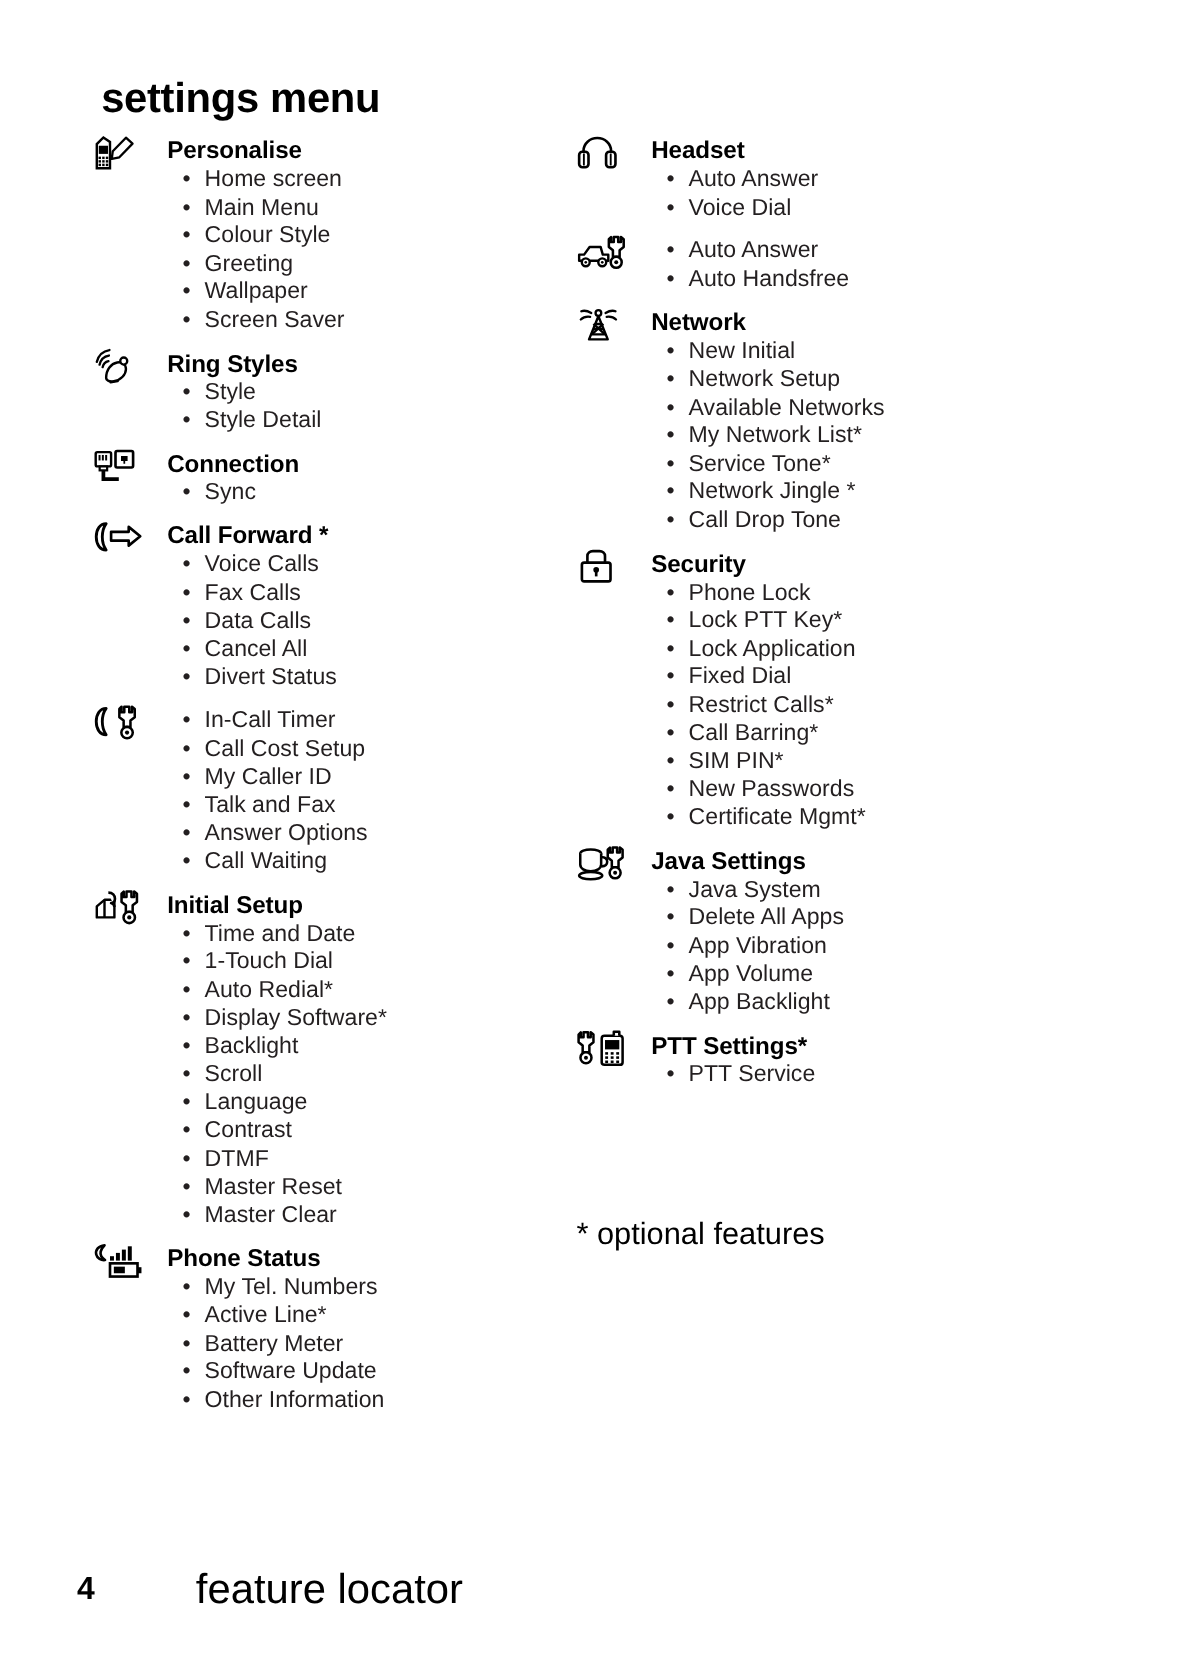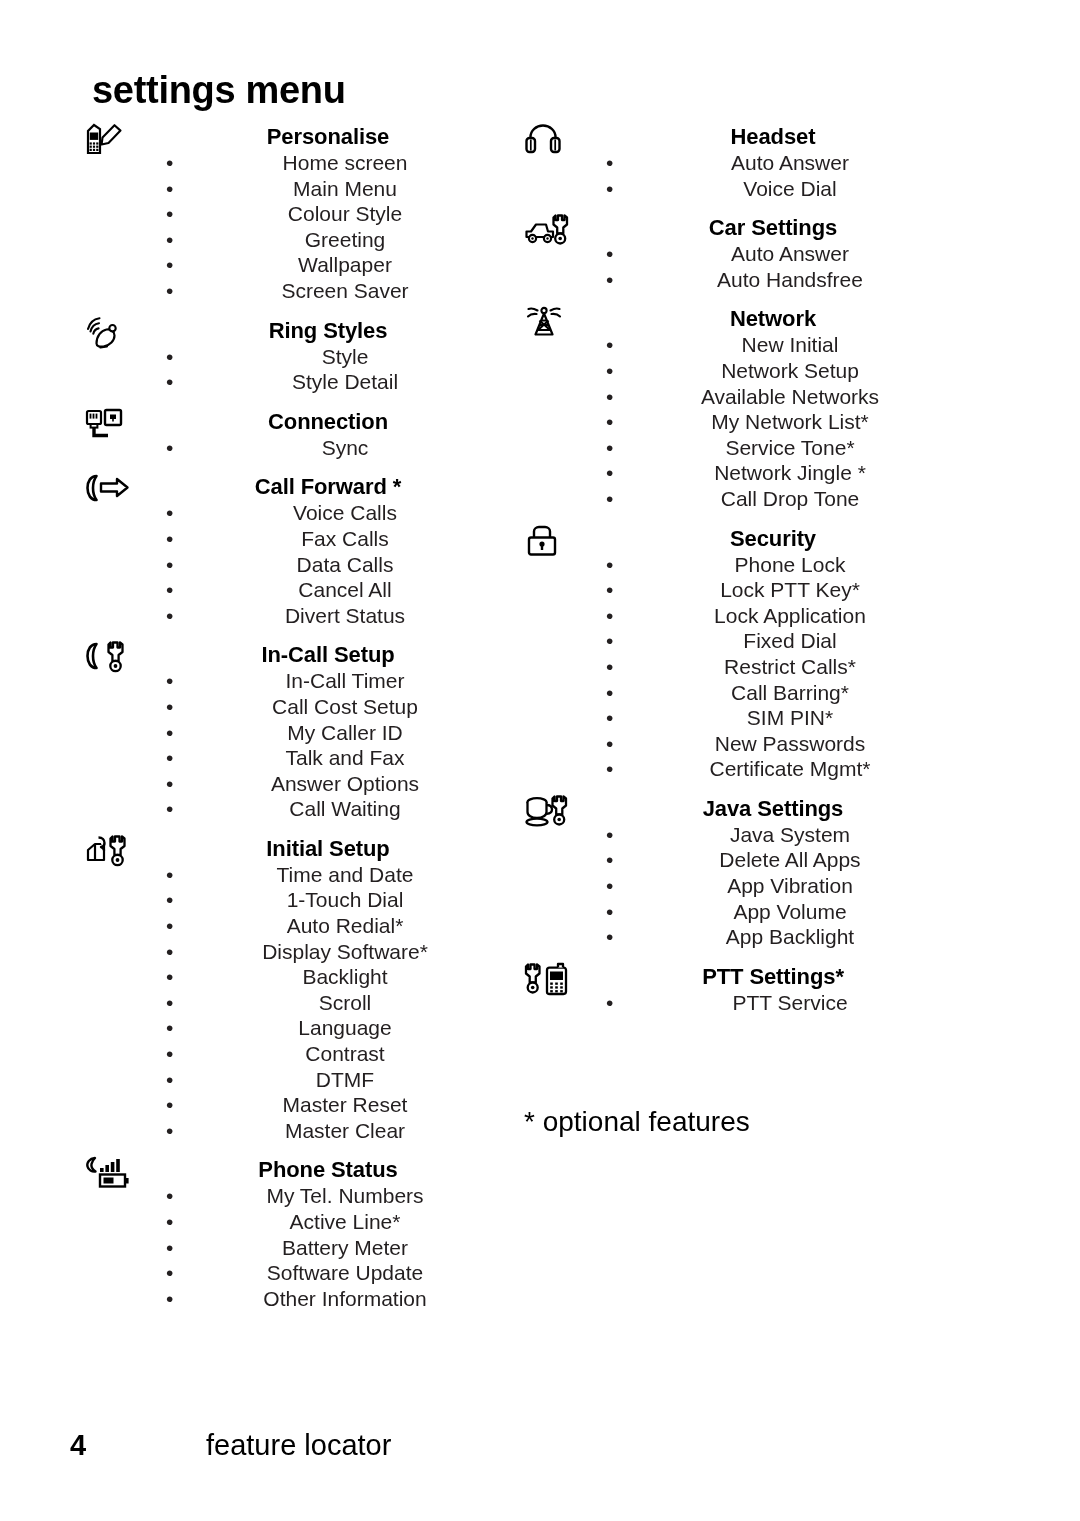--- a/index.html
+++ b/index.html
@@ -14,21 +14,20 @@
     color: #000000;
     position: relative;
     overflow: hidden;
   }
 
   .page {
     position: absolute;
     left: 0; top: 0;
     width: 1080px;
     height: 1322px;
-    text-align: center;
   }
 
   .page-title {
     position: absolute;
     left: 92px;
     top: 68px;
     font-size: 38px;
     font-weight: bold;
     letter-spacing: -0.3px;
     line-height: 44px;
@@ -114,23 +113,22 @@
     left: 0;
     top: 0;
     font-size: 29px;
     font-weight: bold;
     line-height: 40px;
   }
   .footer .footer-title {
     position: absolute;
     left: 108px;
     top: 0;
-    font-size: 29px;
+    font-size: 38px;
     line-height: 40px;
-    margin-left: 28px;
   }
 </style>
 </head>
 <body>
 
 <div class="page">
 
   <div class="page-title">settings menu</div>
 
   <div class="columns">
@@ -235,21 +233,20 @@
     <g fill="#fff" stroke="#000" stroke-width="2.6" stroke-linejoin="round">
       <path d="M12.5 4 C7 4 3.5 9 3.5 16 C3.5 23 7 28 12.5 28 C10 24.5 9 20.5 9 16 C9 11.5 10 7.5 12.5 4 Z"></path>
     </g>
     <g fill="#fff" stroke="#000" stroke-width="2.3" stroke-linejoin="round">
       <path d="M26.5 2.5 L26.5 7.5 L29 7.5 L29 2.5 L33.5 2.5 L33.5 7.5 L36 7.5 L36 2.5 L38.5 4.5 L38.5 12 L34.6 15 L34.6 21 L28.4 21 L28.4 15 L24.5 12 L24.5 4.5 Z"></path>
       <circle cx="31.5" cy="26" r="5.2"></circle>
     </g>
     <circle cx="31.5" cy="26" r="1.9" fill="#000"></circle>
   </svg>
           </span>
-          <div class="group-head">In-Call Setup</div>
           <ul class="items">
             <li><span class="bullet">•</span><span>In-Call Timer</span></li>
             <li><span class="bullet">•</span><span>Call Cost Setup</span></li>
             <li><span class="bullet">•</span><span>My Caller ID</span></li>
             <li><span class="bullet">•</span><span>Talk and Fax</span></li>
             <li><span class="bullet">•</span><span>Answer Options</span></li>
             <li><span class="bullet">•</span><span>Call Waiting</span></li>
           </ul>
         </div>
         <div class="group">
@@ -339,21 +336,20 @@
     <circle cx="23.5" cy="25.5" r="3.6" fill="#fff" stroke="#000" stroke-width="2.2"></circle>
     <circle cx="8.5" cy="25.5" r="1.2" fill="#000"></circle>
     <circle cx="23.5" cy="25.5" r="1.2" fill="#000"></circle>
     <g fill="#fff" stroke="#000" stroke-width="2.3" stroke-linejoin="round">
       <path d="M31.5 2.5 L31.5 7 L34 7 L34 2.5 L38 2.5 L38 7 L40.5 7 L40.5 2.5 L43 4.5 L43 11.5 L39.3 14.5 L39.3 20.5 L33.2 20.5 L33.2 14.5 L29.5 11.5 L29.5 4.5 Z"></path>
       <circle cx="36.2" cy="25.5" r="5"></circle>
     </g>
     <circle cx="36.2" cy="25.5" r="1.8" fill="#000"></circle>
   </svg>
           </span>
-          <div class="group-head">Car Settings</div>
           <ul class="items">
             <li><span class="bullet">•</span><span>Auto Answer</span></li>
             <li><span class="bullet">•</span><span>Auto Handsfree</span></li>
           </ul>
         </div>
         <div class="group">
           <span class="group-icon">
             <svg width="40" height="34" viewBox="0 0 40 34">
     <g fill="none" stroke="#000" stroke-width="2.1" stroke-linecap="round">
       <path d="M13.5 6.5 C10 4.5 7 4 4.5 5"></path>

